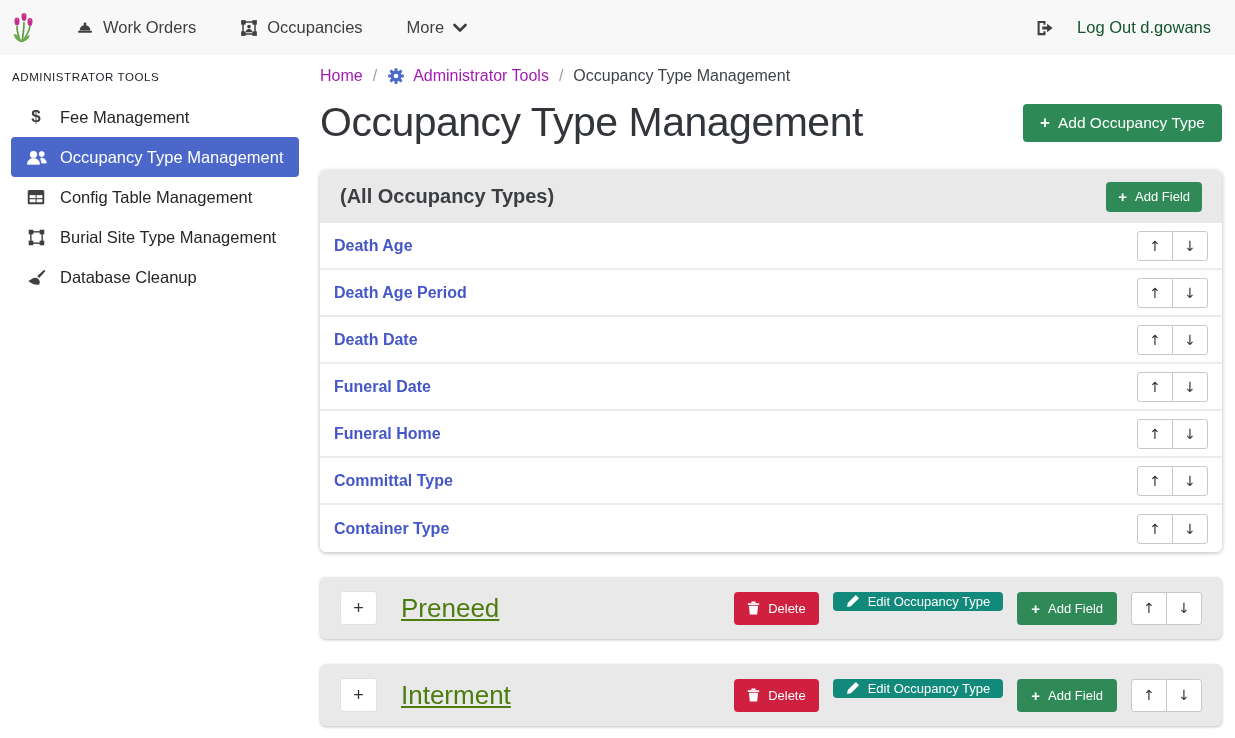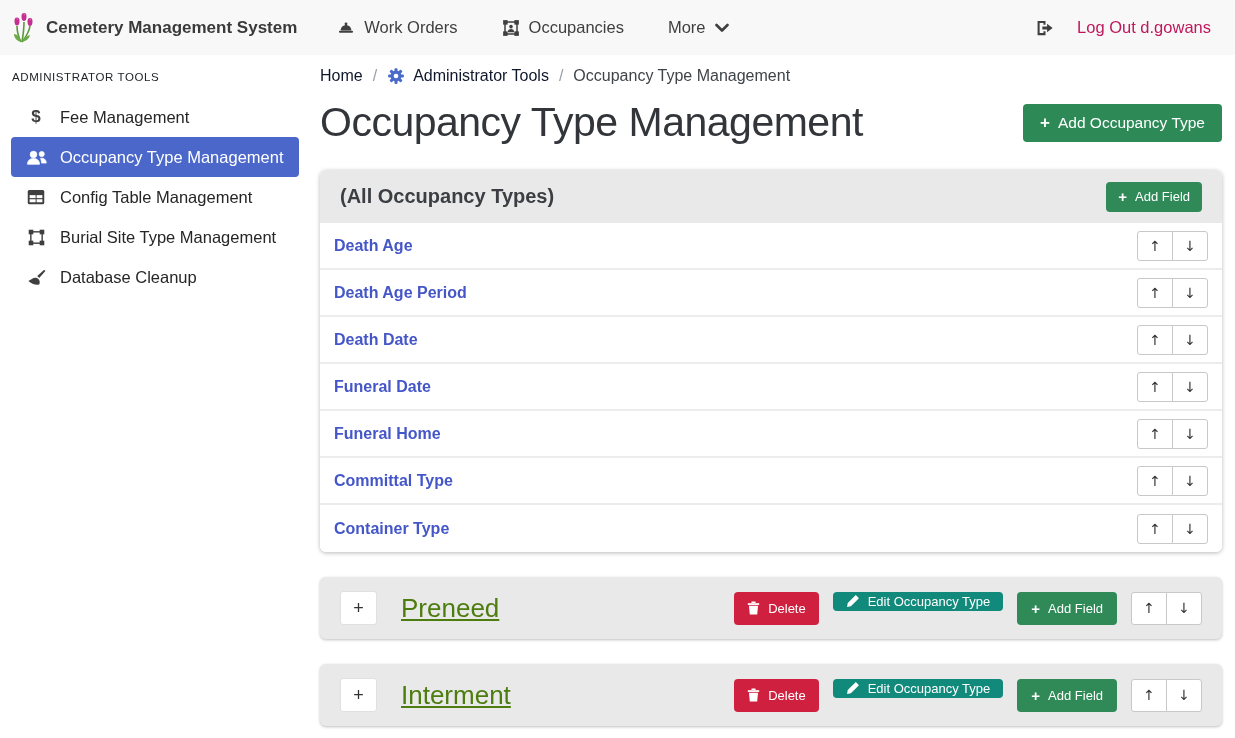--- a/index.html
+++ b/index.html
@@ -7,39 +7,39 @@
     font-family:"Liberation Sans", sans-serif; }
 
   
   .navbar { height:55px; background:#f8f8f8; display:flex; align-items:center;
     padding:0 24px 0 10px; }
   .brand { display:flex; align-items:center; gap:10px; margin-right:40px; cursor:pointer; }
   .brand-text { font-size:17px; font-weight:bold; color:#3a3a3a; }
   .nav-link { display:flex; align-items:center; gap:9px; font-size:16.5px; color:#3f3f3f;
     margin-right:44px; cursor:pointer; }
   .nav-spacer { flex:1; }
-  .logout { display:flex; align-items:center; gap:22px; font-size:16.5px; color:#be185d; cursor:pointer; }
+  .logout { display:flex; align-items:center; gap:22px; font-size:16.5px; color:#14532d; cursor:pointer; }
 
   
   .layout { display:flex; align-items:flex-start; }
   .sidebar { width:310px; flex:0 0 310px; padding-top:6px; }
   .sidebar-header { font-size:11.5px; letter-spacing:.6px; color:#212529;
     padding:10px 12px 14px 12px; font-weight:400; }
   .side-item { display:flex; align-items:center; gap:13px; margin:0 11px; padding:9px 14px;
     font-size:16.5px; color:#262626; border-radius:4px; cursor:pointer; height:40px; }
   .side-item .icon { width:22px; display:flex; justify-content:center; align-items:center; }
   .side-item.active { background:#4a67c9; color:#fff; }
   .side-item.active svg * { fill:#fff !important; stroke:#fff !important; }
   .dollar-glyph { font-size:17px; font-weight:bold; color:#3f3f3f; }
 
   .main { flex:1; padding:8px 13px 0 10px; }
 
   
   .breadcrumb { display:flex; align-items:center; gap:10px; font-size:16px; padding:4px 0 0 0; }
-  .crumb-link { color:#0f172a; text-decoration:none; display:flex; align-items:center; gap:8px; cursor:pointer; }
+  .crumb-link { color:#a21caf; text-decoration:none; display:flex; align-items:center; gap:8px; cursor:pointer; }
   .crumb-sep { color:#9aa0a6; }
   .crumb-current { color:#3f4449; }
 
   
   .page-head { display:flex; align-items:center; justify-content:space-between; margin-top:14px; }
   .page-title { font-size:41px; font-weight:300; color:#323539; letter-spacing:-0.5px; }
   .btn { border:none; border-radius:4px; color:#fff; display:inline-flex; align-items:center;
     gap:8px; cursor:pointer; font-family:inherit; }
   .btn-green-lg { background:#2d8a57; font-size:15.5px; padding:9px 17px; height:38px; }
   .btn-green-sm { background:#2f8a58; font-size:13px; padding:6px 12px; height:30px; }
@@ -98,21 +98,20 @@
           <path d="M11.5 4.5 C11.5 2.5 12 1 14 1 C16 1 16.5 2.5 16.5 4.5 C16.5 7.5 15.5 9 14 9 C12.5 9 11.5 7.5 11.5 4.5Z"></path>
           <path d="M17.5 9.5 C17.5 7.5 18 6 20 6 C22 6 22.5 7.5 22.5 9.5 C22.5 12.5 21.5 14 20 14 C18.5 14 17.5 12.5 17.5 9.5Z"></path>
         </g>
         <g fill="#e25bb0">
           <path d="M6.2 6.2 l1 2.2 1-2.2z"></path>
           <path d="M13.2 1.8 l1 2.2 1-2.2z"></path>
           <path d="M19.2 6.8 l1 2.2 1-2.2z"></path>
         </g>
       </svg>
     </span>
-    <span class="brand-text">Cemetery Management System</span>
   </div>
 
   <div class="nav-link">
     <span>
       <svg width="18" height="18" viewBox="0 0 24 24" fill="#3f3f3f">
         <path d="M5 14 a7.2 7.2 0 0 1 14 0 v1.2 H5z"></path>
         <rect x="10.4" y="4.6" width="3.2" height="5" rx="1"></rect>
         <rect x="2.6" y="15.6" width="18.8" height="2.6" rx="1.3"></rect>
       </svg>
     </span>

